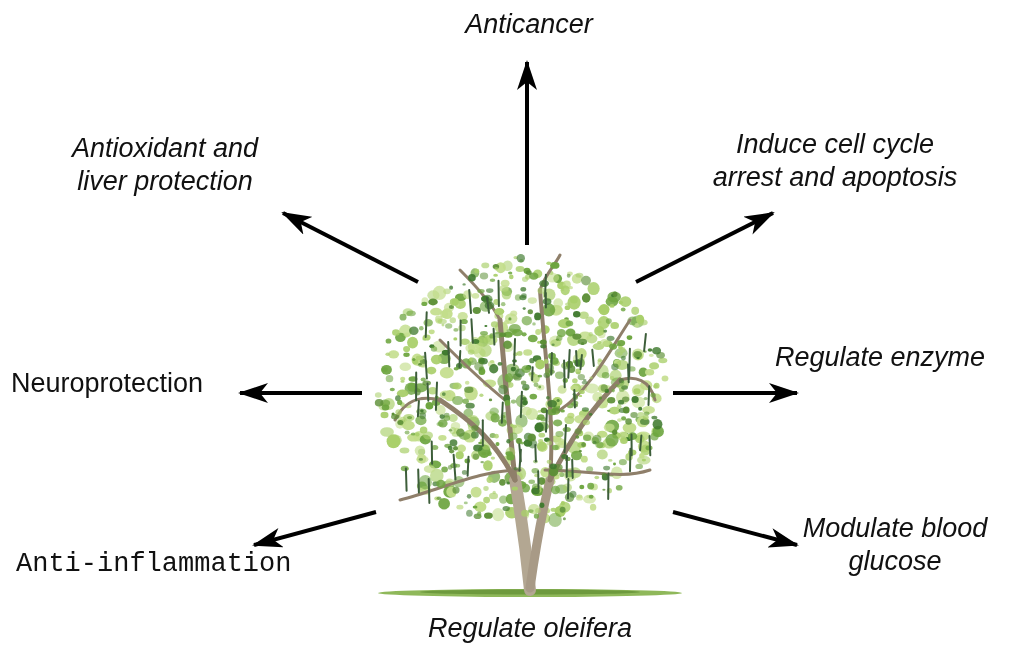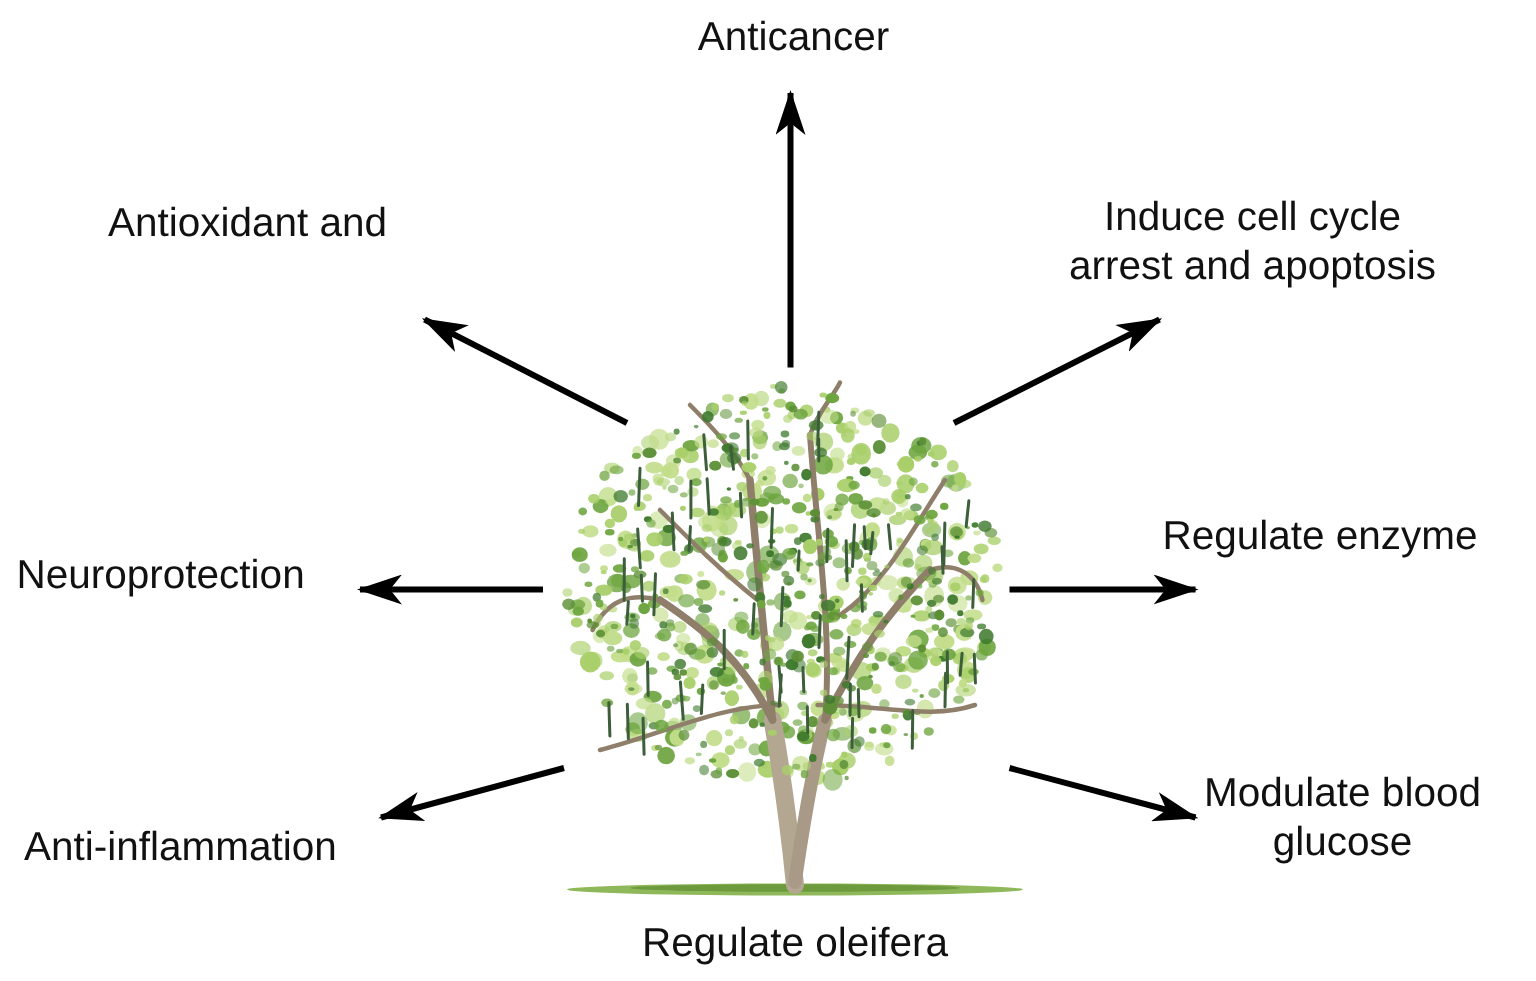--- a/index.html
+++ b/index.html
@@ -1,42 +1,43 @@
 <!DOCTYPE html>
 <html><head>
 <meta charset="utf-8">
 <style>
   html, body { margin:0; padding:0; background:#ffffff; }
   body { width:1024px; height:654px; position:relative; overflow:hidden;
          font-family:"Liberation Sans", sans-serif; color:#111; }
   .label { position:absolute; font-size:27px; line-height:33px; white-space:nowrap; }
-  .center { text-align:center; }
+  .center { text-align:center;font-style:italic; }
   .left { text-align:left; }
   svg.layer { position:absolute; left:0; top:0; }
 </style>
 </head>
 <body>
 
 <div class="label center" style="left:440px; top:8px; width:178px;">
   <div>Anticancer</div>
 </div>
 <div class="label center" style="left:40px; top:132px; width:250px;">
   <div>Antioxidant and</div>
+  <div>liver protection</div>
 </div>
 <div class="label center" style="left:700px; top:128px; width:270px;">
   <div>Induce cell cycle</div>
   <div>arrest and apoptosis</div>
 </div>
 <div class="label left" style="left:11px; top:367px;text-align:right;">
   <div>Neuroprotection</div>
 </div>
 <div class="label center" style="left:750px; top:341px; width:260px;">
   <div>Regulate enzyme</div>
 </div>
-<div class="label left" style="left:16px; top:548px;">
+<div class="label left" style="left:16px; top:548px;font-family:Liberation Mono, monospace;">
   <div>Anti-inflammation</div>
 </div>
 <div class="label center" style="left:790px; top:512px; width:210px;text-align:center;">
   <div>Modulate blood</div>
   <div>glucose</div>
 </div>
 <div class="label center" style="left:380px; top:612px; width:300px;">
   <div>Regulate oleifera</div>
 </div>
 

